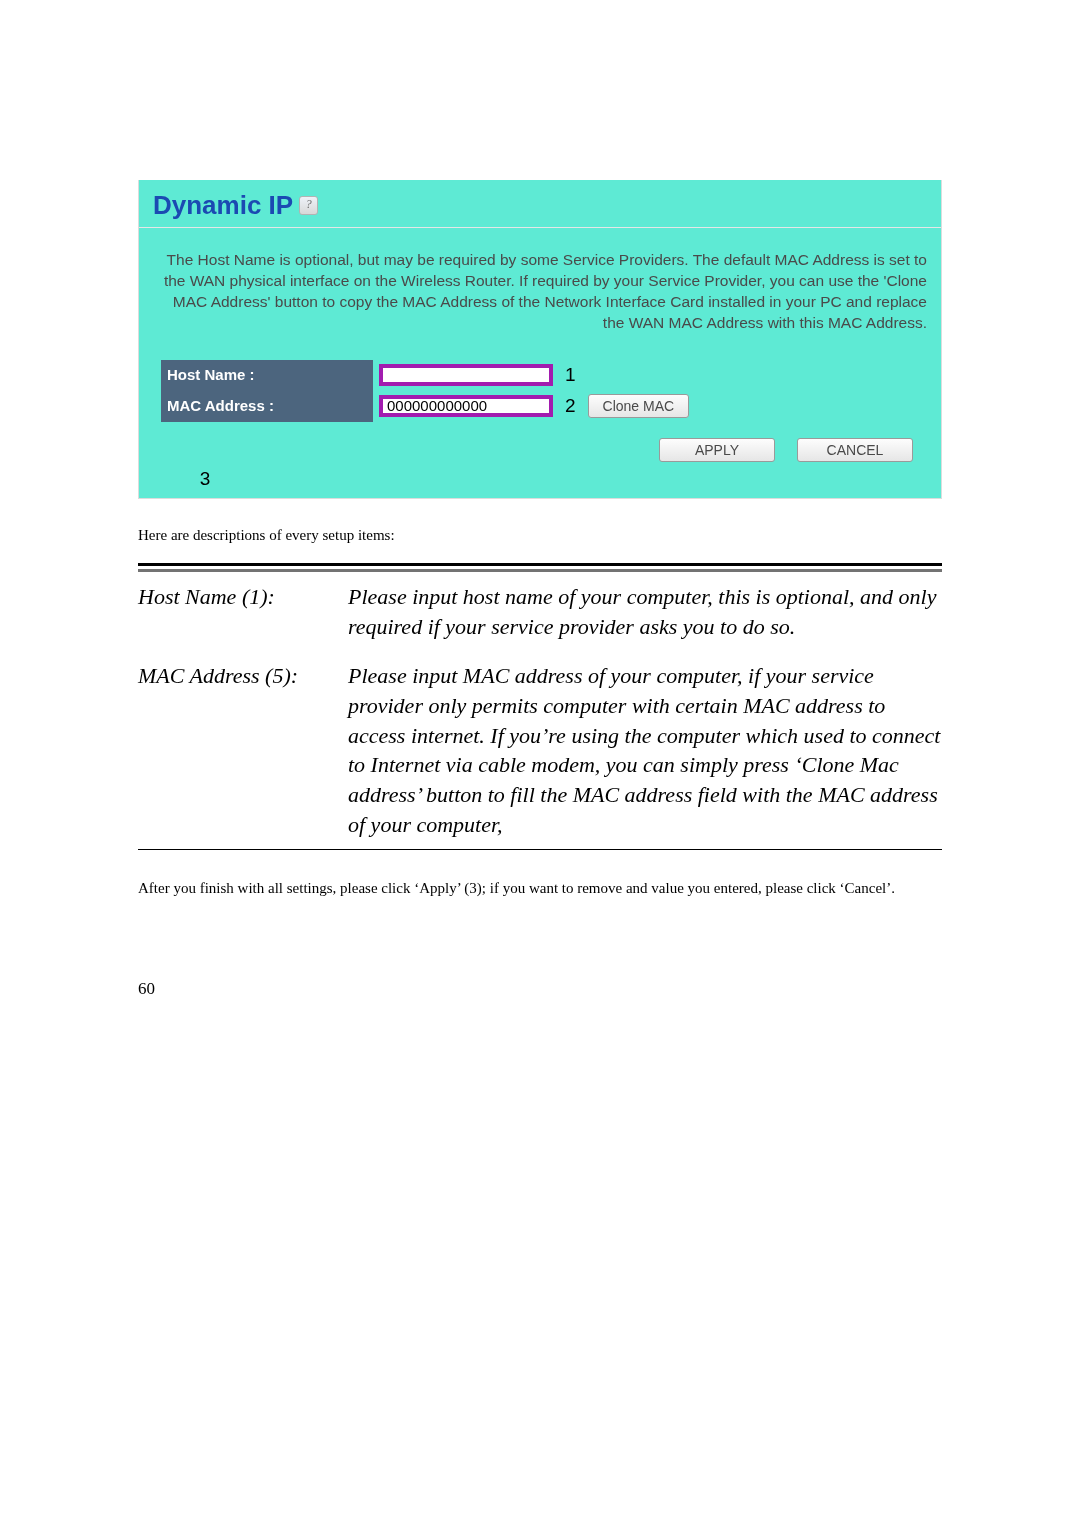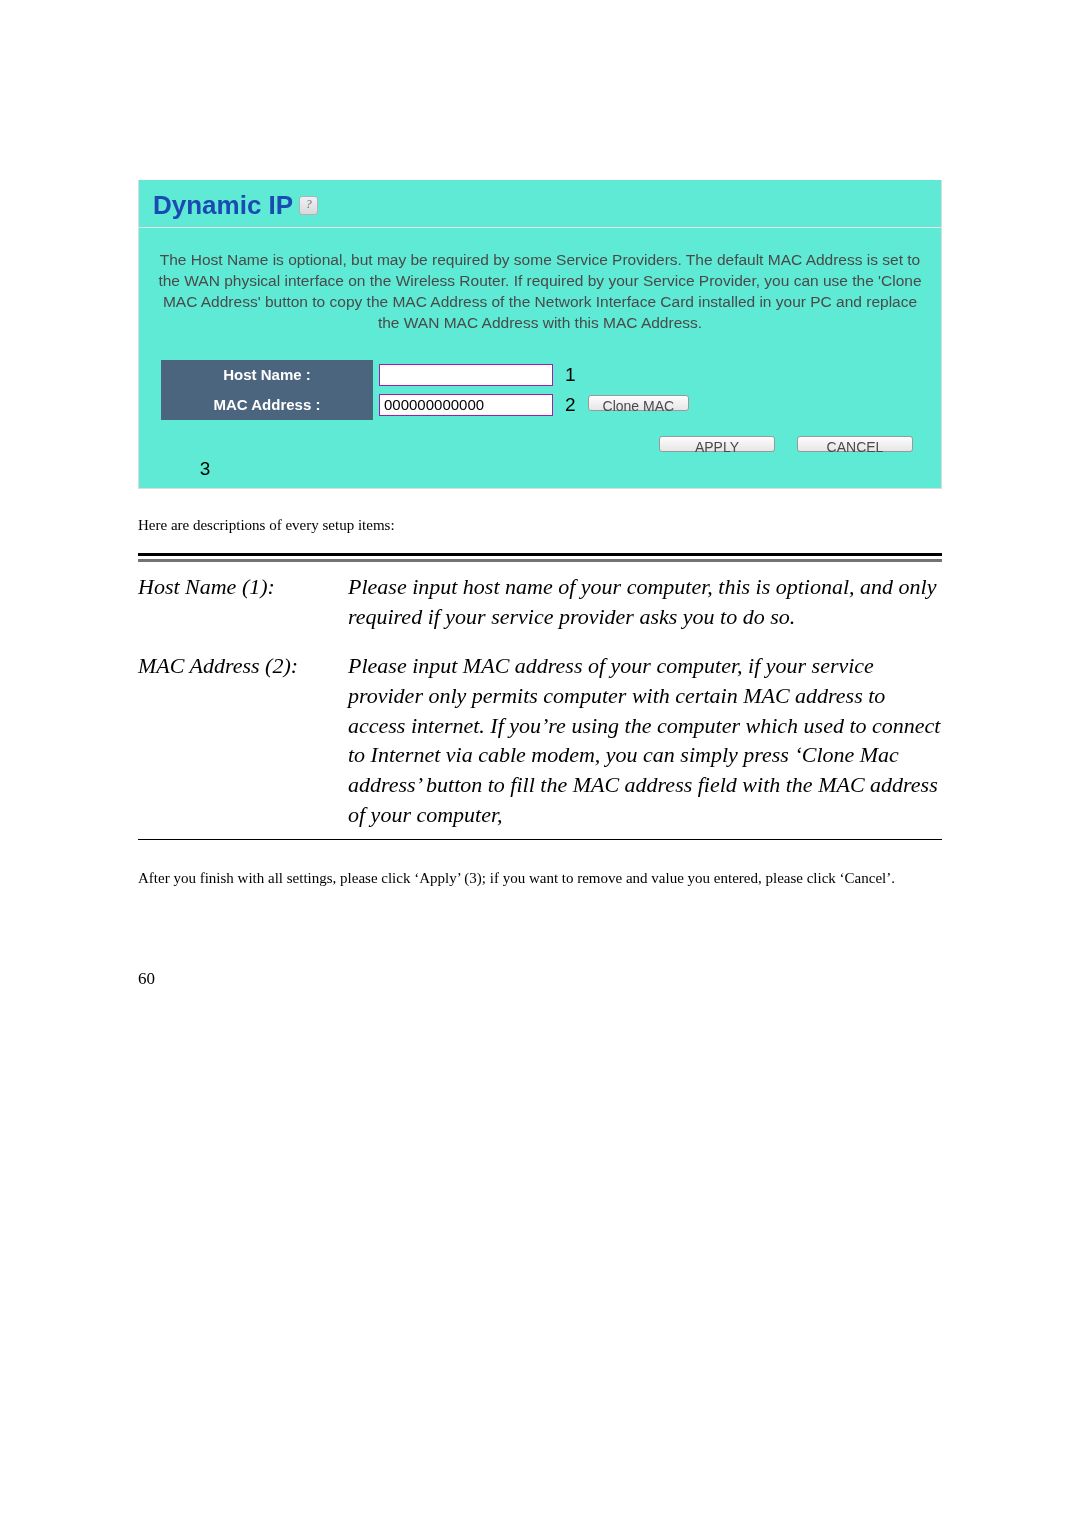--- a/index.html
+++ b/index.html
@@ -50,44 +50,44 @@
     line-height:15px;text-align:center;
     font-family: Georgia, serif;
     color:#6a6a6a;font-size:12px;font-style:italic;
   }
   .panel-desc {
     font-family: Arial, Helvetica, sans-serif;
     font-size: 15.5px;
     line-height: 1.35;
     color: #4a4a4a;
     padding: 22px 14px 18px 14px;
-    text-align: center;
+    text-align: right;
   }
   .form-table {
     border-collapse: collapse;
     margin: 8px 0 0 22px;
   }
   .form-table td {
     padding: 4px 6px;
     vertical-align: middle;
   }
   .label-cell {
     background: #4c657e;
     color: #ffffff;
     font-family: Arial, Helvetica, sans-serif;
     font-weight: bold;
     font-size: 15px;
-    text-align: center;
+    text-align: left;
     padding: 6px 8px;
     width: 200px;
   }
   input.text-field {
     font-family: Arial, Helvetica, sans-serif;
     font-size: 15px;
-    border: 1px solid #a21caf;
+    border: 4px solid #a21caf;
     height: 22px;
     padding: 0 4px;
     box-sizing: border-box;
     width: 174px;
     background:#fff;
   }
   .num-marker {
     font-family: Arial, Helvetica, sans-serif;
     font-size: 19px;
     font-weight: normal;
@@ -95,21 +95,21 @@
     padding: 0 4px;
   }
   button.ui-btn {
     font-family: Arial, Helvetica, sans-serif;
     font-size: 14px;
     color:#4a4a4a;
     background: linear-gradient(#fdfdfd,#e6e6e6);
     border: 1px solid #9a9a9a;
     border-radius: 3px;
     padding: 2px 14px;
-    height: 16px;
+    height: 24px;
     box-sizing: border-box;
   }
   .btn-row {
     display: flex;
     justify-content: flex-end;
     gap: 22px;
     padding: 16px 28px 6px 0;
   }
   .marker3 {
     font-family: Arial, Helvetica, sans-serif;
@@ -196,21 +196,21 @@
   <table class="desc-table">
     <tbody>
         <tr class="desc-table-border-top">
           <td colspan="2" style="padding:0;height:3px;"></td>
         </tr>
     <tr class="desc-table-border-thin">
       <td class="lbl">Host Name (1):</td>
       <td>Please input host name of your computer, this is optional, and only required if your service provider asks you to do so.</td>
     </tr>
     <tr class="desc-table-border-bottom">
-      <td class="lbl">MAC Address (2):</td>
+      <td class="lbl">MAC Address (5):</td>
       <td>Please input MAC address of your computer, if your service provider only permits computer with certain MAC address to access internet. If you’re using the computer which used to connect to Internet via cable modem, you can simply press ‘Clone Mac address’ button to fill the MAC address field with the MAC address of your computer,</td>
     </tr>
   </tbody>
     </table>
 
   <div class="body-text" style="margin-top:28px;">After you finish with all settings, please click ‘Apply’ (3); if you want to remove and value you entered, please click ‘Cancel’.</div>
 
   <div class="page-num">60</div>
 
 </div>

